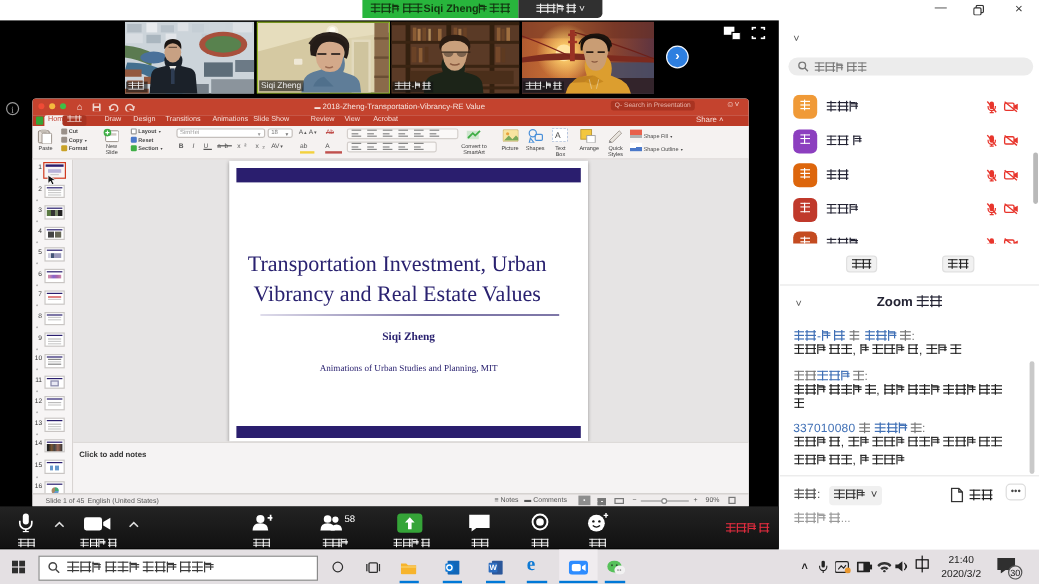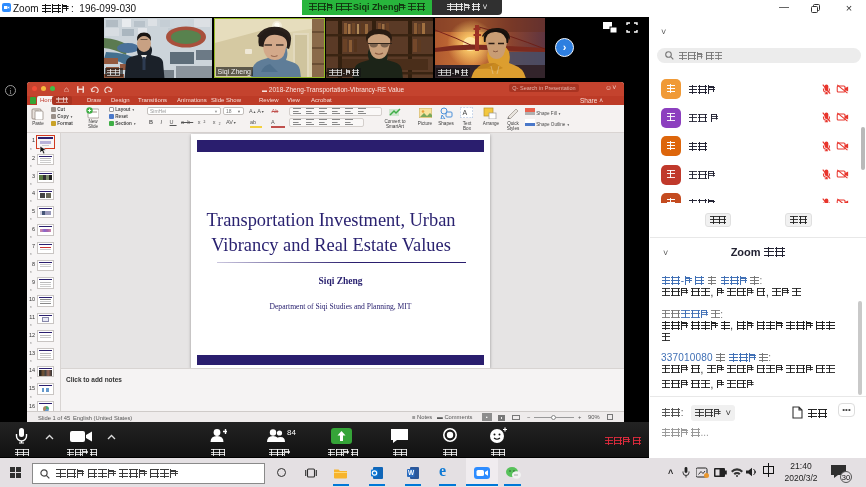--- a/index.html
+++ b/index.html
@@ -84,27 +84,20 @@
 .micoff{width:10px}
 
 #task{left:0;top:458px;width:866px;height:29px;background:#e4e0e3}
 #tsearch{left:32px;top:5px;width:233px;height:21px;background:#fff;border:1px solid #8a8a8a;color:#3a3a3a;font-size:10.5px;line-height:19px}
 .tul{top:26px;height:2px;background:#0078d7}
 .tray{color:#222;font-size:9px;top:9px}
 </style></head>
 <body>
 <div id="page">
 
-<div class="ab" id="tbar">
-  <svg class="ab" style="left:2px;top:2.5px" width="9" height="9">
-        <rect width="9" height="9" rx="2" fill="#2d8cff"></rect>
-        <path d="M2 3h3.4v3H2zM5.8 4.2 7.3 3.3v2.4L5.8 4.8z" fill="#fff"></path>
-      </svg>
-  <div class="ab txt">Zoom <i class="z"></i><i class="z"></i><i class="z"></i>: &nbsp;196-099-030</div>
-</div>
 <div class="ab" id="banner"><i class="z"></i><i class="z"></i><i class="z"></i><i class="z"></i><i class="z"></i>Siqi Zheng<i class="z"></i><i class="z"></i><i class="z"></i></div>
 <div class="ab" id="vopt"><i class="z"></i><i class="z"></i><i class="z"></i><i class="z"></i> ˅</div>
 <div class="ab wbtn" style="left:778px;top:1px">—</div>
 <svg class="ab" style="left:811px;top:3.5px" width="9" height="9" fill="none" stroke="#333" stroke-width="1">
       <rect x="2.5" y="0.5" width="6" height="6" rx="1"></rect>
       <rect x="0.5" y="2.5" width="6" height="6" rx="1" fill="#fff"></rect>
     </svg>
 <div class="ab wbtn" style="left:843px;font-size:11px">×</div>
 
 <div class="ab" id="share">
@@ -478,21 +471,21 @@
           </div>
           <div class="ab tstar" style="top:280.1px">*</div>
     </div>
     <div class="ab" id="pcanvas">
       <div class="ab" id="slide">
         <div class="ab nbar" style="top:6px;height:11.5px"></div>
         <div class="ab nbar" style="top:221px;height:10px"></div>
         <div class="ab" id="stitle">Transportation Investment, Urban<br>Vibrancy and Real Estate Values</div>
         <div class="ab" id="shr"></div>
         <div class="ab" id="sname">Siqi Zheng</div>
-        <div class="ab" id="sdept">Department of Siqi Studies and Planning, MIT</div>
+        <div class="ab" id="sdept">Animations of Urban Studies and Planning, MIT</div>
       </div>
     </div>
     <div class="ab" id="pnotes">
           <span style="position:absolute;left:5px;top:7px">Click to add notes</span>
         </div>
     <div class="ab" id="pstatus">
       <span class="ab" style="left:11px;top:2.5px">Slide 1 of 45</span>
       <span class="ab" style="left:46px;top:2.5px">English (United States)</span>
       <span class="ab" style="left:385px;top:2px">≡ Notes&nbsp;&nbsp; ▬ Comments</span>
       <span class="ab" style="left:455px;top:1px;width:10px;height:8px;background:#8d8d8d;color:#fff;font-size:5px;text-align:center;line-height:8px">▪</span>
@@ -530,21 +523,21 @@
           <path d="M1.5 14 q0 -6 6.5 -6 q6.5 0 6.5 6Z" fill="#fff"></path>
           <path d="M14 3.5 h5 M16.5 1 v5" stroke="#fff" stroke-width="1.4"></path>
         </svg>
     <div class="ab zlab" style="left:200px;width:36px"><i class="z"></i><i class="z"></i></div>
     <svg class="ab" style="left:266px;top:6px" width="20" height="16" viewBox="0 0 20 16">
           <circle cx="7" cy="4.5" r="3.2" fill="#fff"></circle>
           <path d="M1 14 q0 -6 6 -6 q6 0 6 6Z" fill="#fff"></path>
           <circle cx="13.5" cy="5" r="2.6" fill="#fff"></circle>
           <path d="M9.5 14 q.5 -5 5 -5 q4.5 0 4.5 5Z" fill="#fff"></path>
         </svg>
-    <div class="ab" style="left:287px;top:6px;color:#fff;font-size:8px">84</div>
+    <div class="ab" style="left:287px;top:6px;color:#fff;font-size:8px">58</div>
     <div class="ab zlab" style="left:262px;width:36px"><i class="z"></i><i class="z"></i><i class="z"></i></div>
     <div class="ab" style="left:331px;top:6px;width:21px;height:16px;background:#35a438;border-radius:3px"><svg width="21" height="16" viewBox="0 0 21 16">
             <path d="M10.5 3 l4 4.5 h-2.5 V13 h-3 V7.5 H6.5Z" fill="#fff"></path>
           </svg></div>
     <div class="ab zlab" style="left:325px;width:36px"><i class="z"></i><i class="z"></i><i class="z"></i><i class="z"></i></div>
     <svg class="ab" style="left:390px;top:6px" width="19" height="16" viewBox="0 0 19 16">
           <path d="M1 1 h17 v11 h-11 l-4 3 v-3 h-2Z" fill="#fff"></path>
         </svg>
     <div class="ab zlab" style="left:390px;width:20px"><i class="z"></i><i class="z"></i></div>
     <svg class="ab" style="left:442px;top:5px" width="16" height="16">

